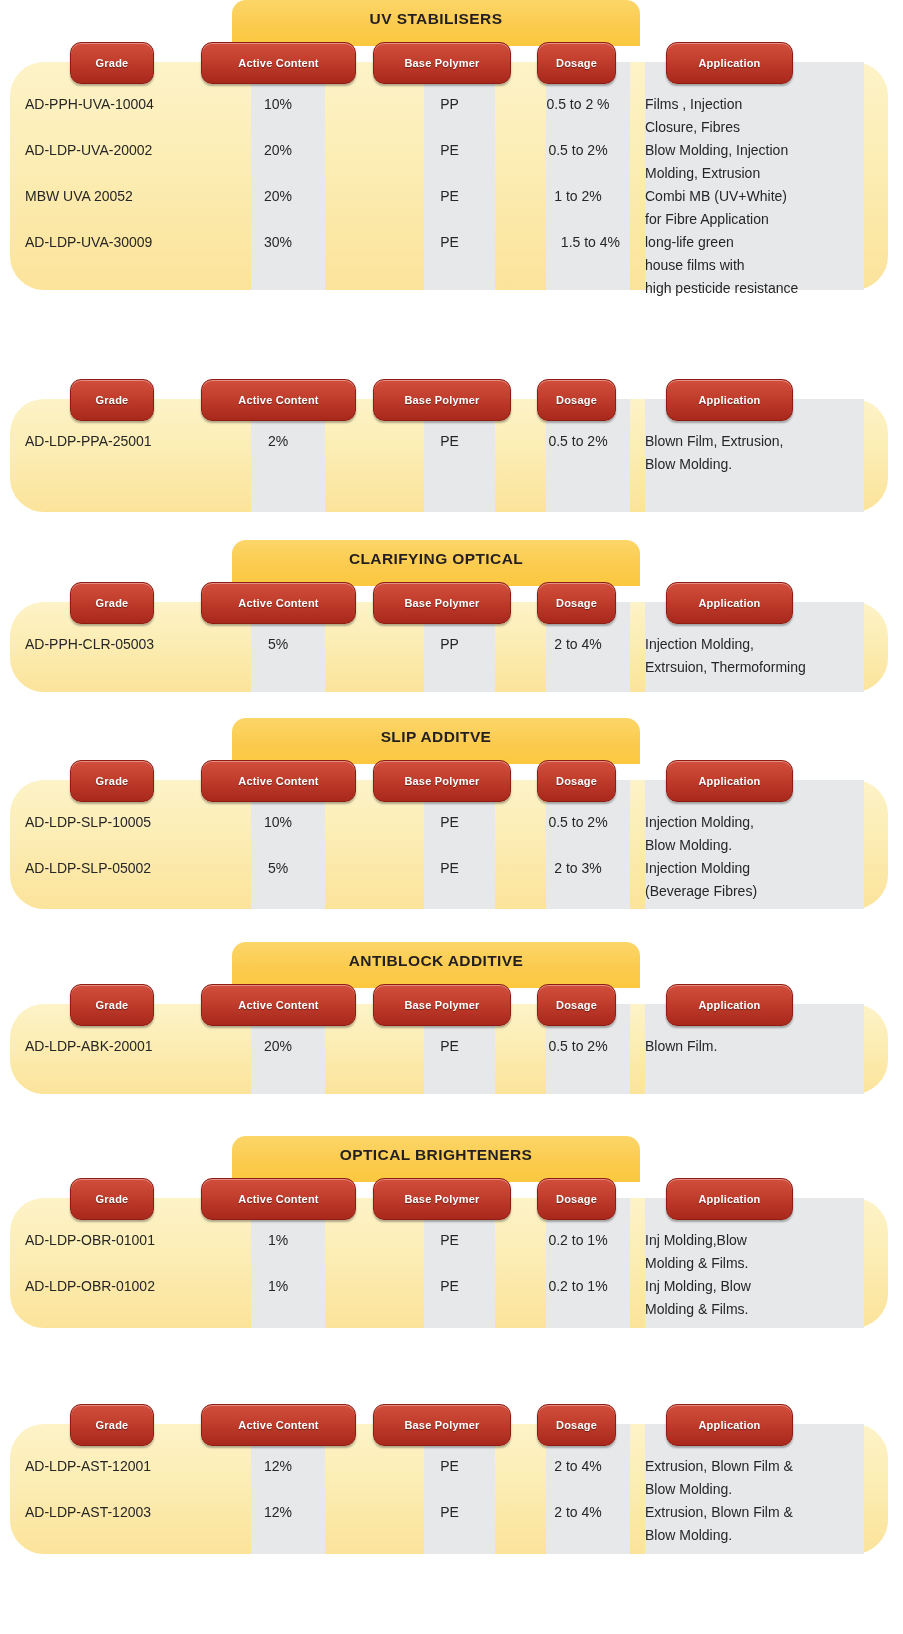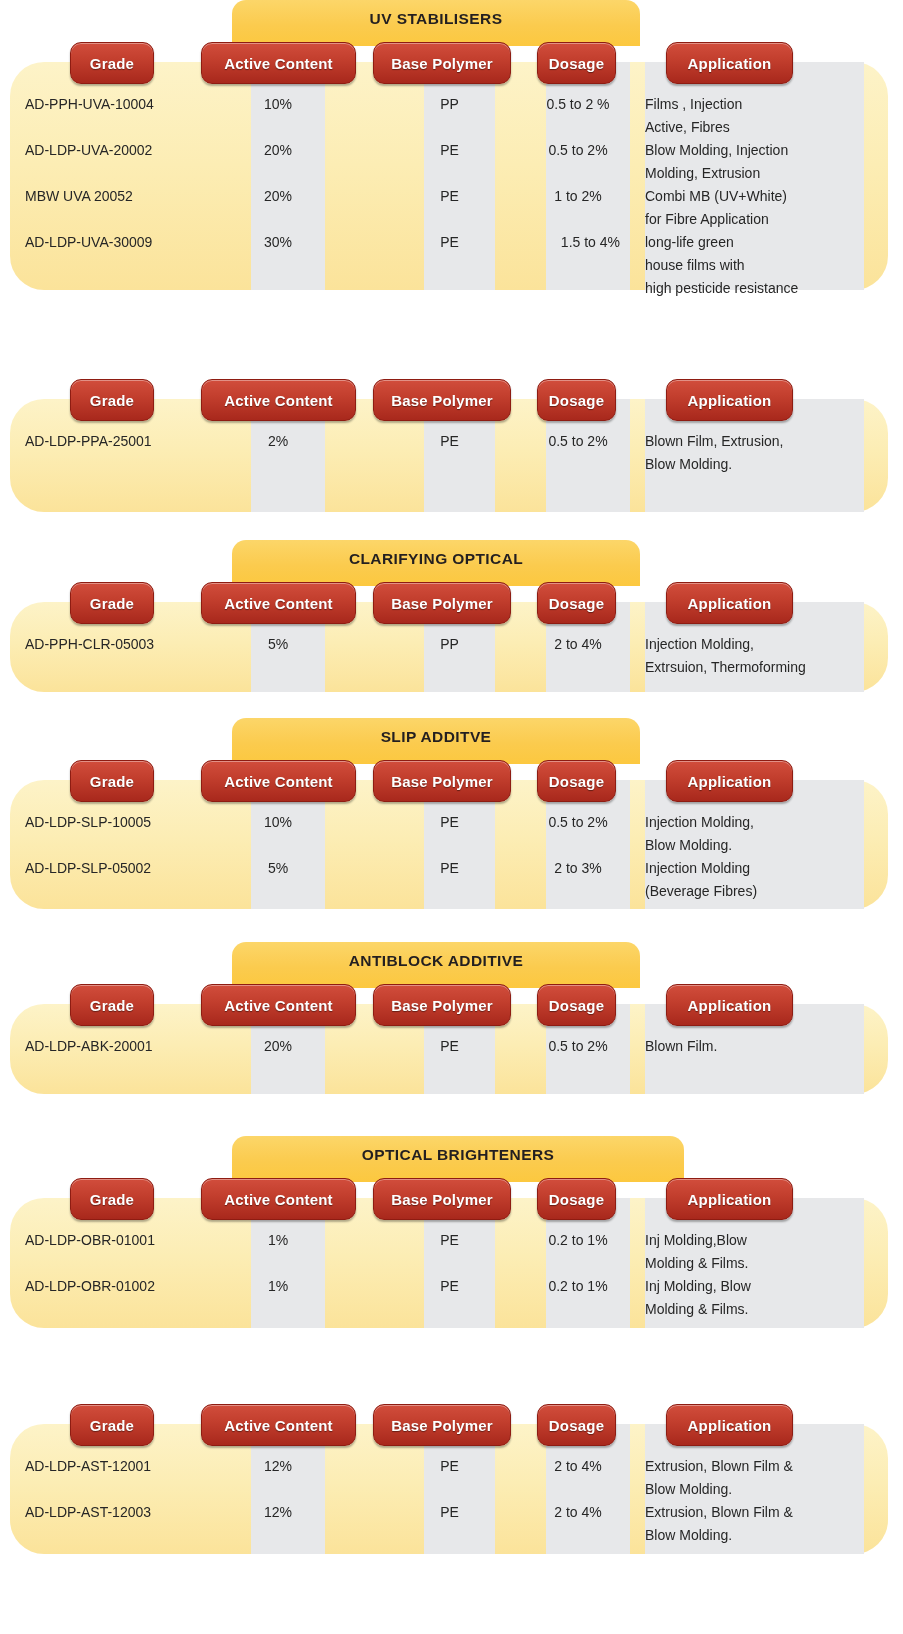--- a/index.html
+++ b/index.html
@@ -51,21 +51,21 @@
   .pill{
     position:absolute;height:40px;top:0;
     background:linear-gradient(180deg,#d14d3c 0%,#c33f2e 40%,#a8281c 100%);
     border:1.5px solid #8e1c12;
     border-radius:11px;
     box-shadow:0 2px 2px rgba(0,0,0,.30), inset 0 1px 0 rgba(255,255,255,.38);
     z-index:5;
     display:flex;align-items:center;justify-content:center;
   }
   .pill span{
-    color:#ffffff;font-size:15px;font-weight:bold;
+    color:#ffffff;font-size:11px;font-weight:bold;
     letter-spacing:.2px;
     text-shadow:0 1px 1px rgba(0,0,0,.45);
     white-space:nowrap;
     font-family:"Liberation Sans", sans-serif;
   }
   .p-grade{left:70px;width:82px;}
   .p-ac   {left:201px;width:153px;}
   .p-bp   {left:373px;width:136px;}
   .p-dos  {left:537px;width:77px;}
   .p-app  {left:666px;width:125px;}
@@ -128,21 +128,21 @@
       <div class="cell c-dos" style="top: 142px;">0.5 to 2%</div>
       <div class="cell c-grade" style="top: 188px;">MBW UVA 20052</div>
       <div class="cell c-ac" style="top: 188px;">20%</div>
       <div class="cell c-bp" style="top: 188px;">PE</div>
       <div class="cell c-dos" style="top: 188px;">1 to 2%</div>
       <div class="cell c-grade" style="top: 234px;">AD-LDP-UVA-30009</div>
       <div class="cell c-ac" style="top: 234px;">30%</div>
       <div class="cell c-bp" style="top: 234px;">PE</div>
       <div class="cell c-dos" style="top: 234px; text-align: right;">1.5 to 4%</div>
       <div class="app-line" style="top: 96px;">Films , Injection</div>
-      <div class="app-line" style="top: 119px;">Active, Fibres</div>
+      <div class="app-line" style="top: 119px;">Closure, Fibres</div>
       <div class="app-line" style="top: 142px;">Blow Molding, Injection</div>
       <div class="app-line" style="top: 165px;">Molding, Extrusion</div>
       <div class="app-line" style="top: 188px;">Combi MB (UV+White)</div>
       <div class="app-line" style="top: 211px;">for Fibre Application</div>
       <div class="app-line" style="top: 234px;">long-life green</div>
       <div class="app-line" style="top: 257px;">house films with</div>
       <div class="app-line" style="top: 280px;">high pesticide resistance</div>
     </div>
     <div class="section" style="top: 337px; height: 181px;">
       <div class="card" style="top: 62px; height: 113px;">
@@ -268,21 +268,21 @@
       <div class="pill p-app" style="top: 42px;">
         <span>Application</span>
       </div>
       <div class="cell c-grade" style="top: 96px;">AD-LDP-ABK-20001</div>
       <div class="cell c-ac" style="top: 96px;">20%</div>
       <div class="cell c-bp" style="top: 96px;">PE</div>
       <div class="cell c-dos" style="top: 96px;">0.5 to 2%</div>
       <div class="app-line" style="top: 96px;">Blown Film.</div>
     </div>
     <div class="section" style="top: 1136px; height: 198px;">
-      <div class="banner" style="top: 0px; padding-left: 44px;">
+      <div class="banner" style="top: 0px;">
         <div class="banner-title">OPTICAL BRIGHTENERS</div>
       </div>
       <div class="card" style="top: 62px; height: 130px;">
         <div class="stripe s-ac"></div>
         <div class="stripe s-bp"></div>
         <div class="stripe s-dos"></div>
         <div class="stripe s-app"></div>
       </div>
       <div class="pill p-grade" style="top: 42px;">
         <span>Grade</span>

